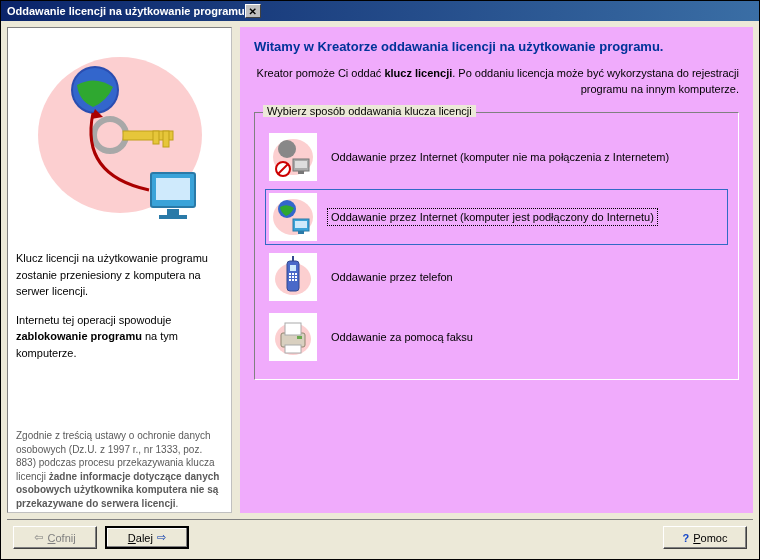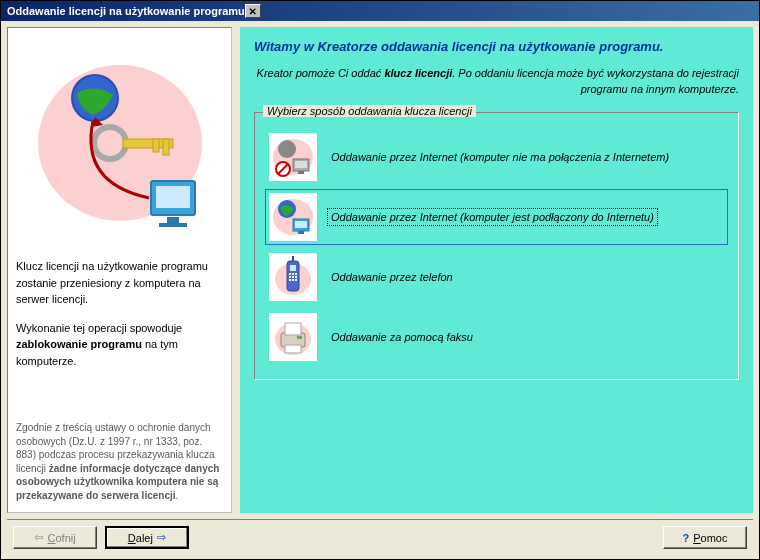--- a/index.html
+++ b/index.html
@@ -56,21 +56,21 @@
     flex: 1;
     display: flex;
     gap: 8px;
   }
   .left-panel {
     width: 225px;
     background: #fff;
     border: 1px solid #c0c0c0;
     border-top-color: #808080;
     border-left-color: #808080;
-    padding: 10px 8px;
+    padding: 2px 8px;
     display: flex;
     flex-direction: column;
   }
   .left-illustration {
     height: 200px;
     display: flex;
     align-items: center;
     justify-content: center;
     margin-bottom: 20px;
   }
@@ -81,25 +81,24 @@
   }
   .left-text p { margin: 0 0 12px 0; }
   .left-privacy {
     margin-top: auto;
     font-size: 10px;
     line-height: 1.35;
     color: #5a5a5a;
   }
   .right-panel {
     flex: 1;
-    background: #5eead4;
+    background: #f0abfc;
     padding: 8px 14px;
     display: flex;
     flex-direction: column;
-    font-style: italic;
   }
   .wizard-title {
     color: #003399;
     font-weight: bold;
     font-size: 13px;
     margin: 4px 0 12px 0;
   }
   .intro-text {
     font-size: 11px;
     line-height: 1.45;
@@ -242,21 +241,21 @@
             <rect x="134" y="180" width="28" height="4" fill="#2a7aa8"></rect>
 
             <path d="M68 78 Q55 140 124 155" fill="none" stroke="#aa0000" stroke-width="3"></path>
             <path d="M70 74 l-4 10 l12 -2 z" fill="#aa0000"></path>
           </svg>
         </div>
 
         <div class="left-text">
           <p>Klucz licencji na użytkowanie programu zostanie przeniesiony z komputera na serwer licencji.</p>
           <p>
-            <span>Wykonanie tej operacji spowoduje </span><b>zablokowanie programu</b><span> na tym komputerze.</span>
+            <span>Internetu tej operacji spowoduje </span><b>zablokowanie programu</b><span> na tym komputerze.</span>
           </p>
         </div>
 
         <div class="left-privacy">
           <span>Zgodnie z treścią ustawy o ochronie danych osobowych (Dz.U. z 1997 r., nr 1333, poz. 883) podczas procesu przekazywania klucza licencji </span><b>żadne informacje dotyczące danych osobowych użytkownika komputera nie są przekazywane do serwera licencji</b><span>.</span>
         </div>
       </div>
 
       <div class="right-panel">
         <div class="wizard-title">Witamy w Kreatorze oddawania licencji na użytkowanie programu.</div>

